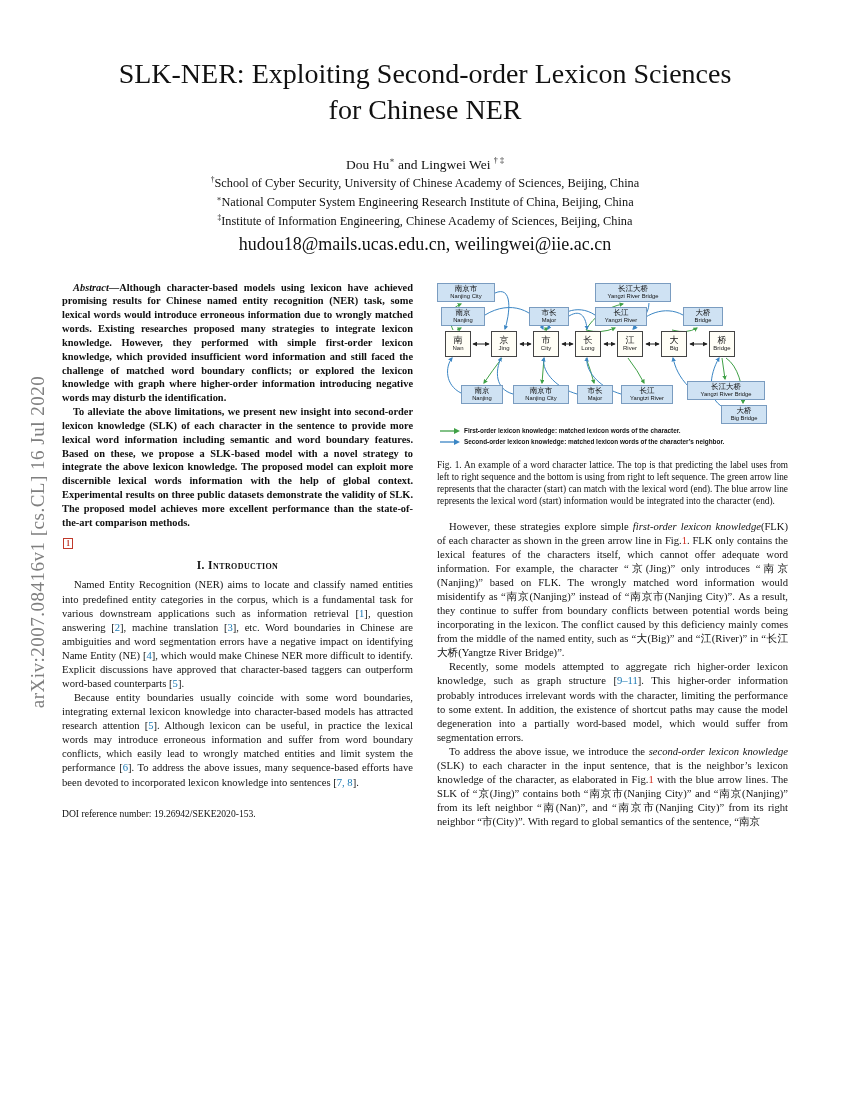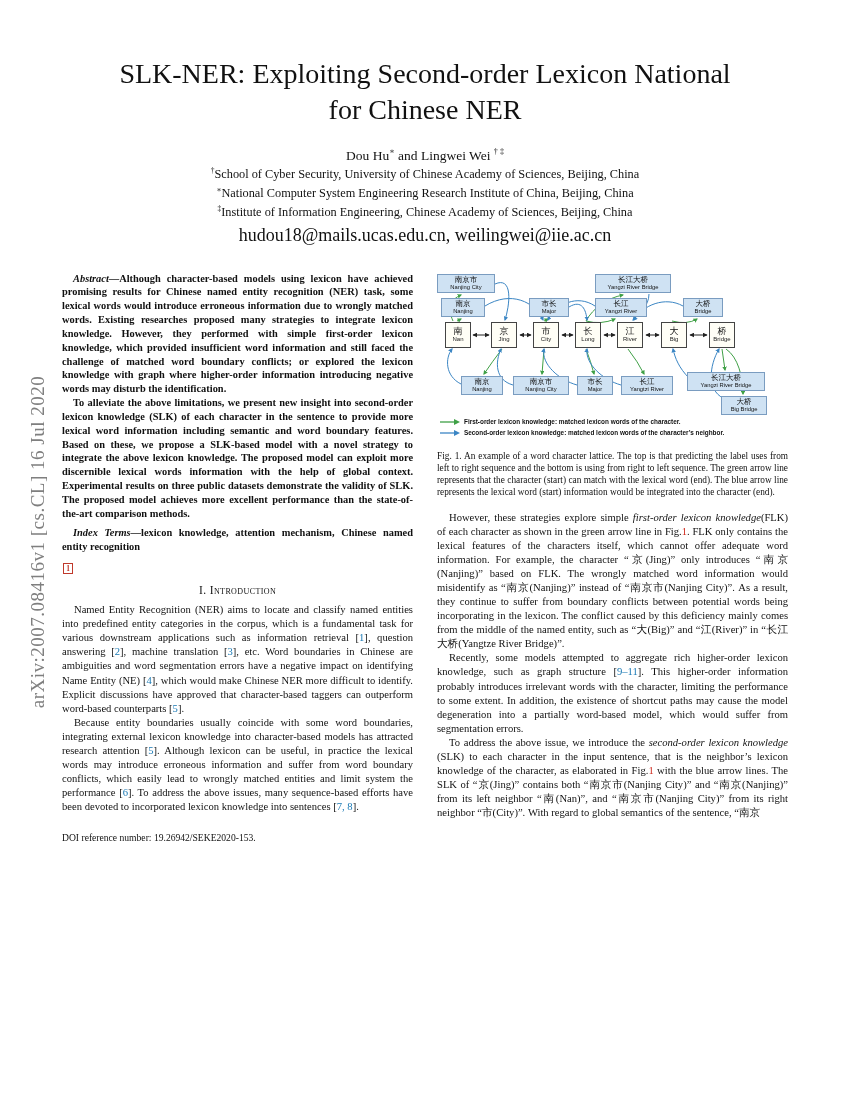--- a/index.html
+++ b/index.html
@@ -7,36 +7,36 @@
   body { background:#ffffff; color:#111; font-family:"Liberation Serif","DejaVu Serif",serif; overflow:hidden; }
   .page { position:relative; width:850px; height:1100px; padding:56px 62px 0 62px; }
 
   .arxiv-stamp {
     position:absolute; top:531px; left:-212px; width:500px; text-align:center;
     transform:rotate(-90deg); color:#7f7f7f; font-size:19px; letter-spacing:0.5px;
     font-family:"Liberation Serif",serif; white-space:nowrap;
   }
 
   .title { font-size:28px; font-weight:normal; text-align:center; width:640px; margin:0 auto; line-height:1.3; }
-  .authors { text-align:center; margin-top:17px; font-size:13.5px; }
+  .authors { text-align:center; margin-top:26px; font-size:13.5px; }
   .authors sup, .affil sup { font-size:60%; vertical-align:super; }
   .affil { text-align:center; font-size:12.3px; margin-top:3px; }
   .emails { text-align:center; font-size:18px; margin-top:4px; }
 
   .columns { display:flex; gap:24px; margin-top:26px; align-items:stretch; }
   .col { flex:1; min-width:0; text-align:justify; display:flex; flex-direction:column; }
 
   p.abs { font-weight:bold; font-size:10.4px; line-height:1.33; text-indent:11px; }
   .lead { font-style:italic; }
   p.terms { margin-top:6px; }
   .fnmark {
     display:inline-block; width:10px; margin:9px 0 0 1px; font-size:7.5px; line-height:1.2;
     color:#c0392b; border:1px solid #c0392b; text-align:center; font-weight:bold;
   }
-  h2.sec { text-align:center; font-weight:normal; font-size:11.5px; font-variant:small-caps; letter-spacing:0.4px; margin:9px 0 7px; }
+  h2.sec { text-align:center; font-weight:bold; font-size:11.5px; font-variant:small-caps; letter-spacing:0.4px; margin:9px 0 7px; }
   p.body { font-size:10.6px; line-height:1.33; text-indent:12px; }
   .cite { color:#1878b4; }
   .figref { color:#cf2a1d; }
   .doi { margin-top:auto; padding:18px 0 14px; font-size:9.6px; text-align:left; }
 
   figure { margin:0; }
   .lattice { position:relative; width:352px; height:168px; font-family:"Liberation Sans","DejaVu Sans",sans-serif; }
   .lattice svg.arrows { position:absolute; left:0; top:0; }
   .cbox {
     position:absolute; width:26px; height:26px; top:50px; border:1px solid #444; background:#fffef6;
@@ -55,34 +55,33 @@
   .mt12 { margin-top:12px; }
 </style>
 </head>
 <body>
 
 <div class="page">
 
   <div class="arxiv-stamp">arXiv:2007.08416v1  [cs.CL]  16 Jul 2020</div>
 
   <header>
-    <h1 class="title">SLK-NER: Exploiting Second-order Lexicon National for Chinese NER</h1>
+    <h1 class="title">SLK-NER: Exploiting Second-order Lexicon Sciences for Chinese NER</h1>
     <div class="authors"><span>Dou Hu</span><sup>∗</sup><span> and </span><span>Lingwei Wei</span> <sup>† ‡</sup></div>
     <div class="affil"><sup>†</sup><span>School of Cyber Security, University of Chinese Academy of Sciences, Beijing, China</span></div>
     <div class="affil"><sup>∗</sup><span>National Computer System Engineering Research Institute of China, Beijing, China</span></div>
     <div class="affil"><sup>‡</sup><span>Institute of Information Engineering, Chinese Academy of Sciences, Beijing, China</span></div>
     <div class="emails">hudou18@mails.ucas.edu.cn, weilingwei@iie.ac.cn</div>
   </header>
 
   <div class="columns">
 
     <div class="col">
       <p class="abs"><span class="lead">Abstract</span><span>—Although character-based models using lexicon have achieved promising results for Chinese named entity recognition (NER) task, some lexical words would introduce erroneous information due to wrongly matched words. Existing researches proposed many strategies to integrate lexicon knowledge. However, they performed with simple first-order lexicon knowledge, which provided insufficient word information and still faced the challenge of matched word boundary conflicts; or explored the lexicon knowledge with graph where higher-order information introducing negative words may disturb the identification.</span></p>
       <p class="abs">To alleviate the above limitations, we present new insight into second-order lexicon knowledge (SLK) of each character in the sentence to provide more lexical word information including semantic and word boundary features. Based on these, we propose a SLK-based model with a novel strategy to integrate the above lexicon knowledge. The proposed model can exploit more discernible lexical words information with the help of global context. Experimental results on three public datasets demonstrate the validity of SLK. The proposed model achieves more excellent performance than the state-of-the-art comparison methods.</p>
-      <p class="abs terms"><span class="lead">Index Terms</span><span>—lexicon knowledge, attention mechanism, Chinese named entity recognition</span></p>
       <div><span class="fnmark">1</span></div>
       <h2 class="sec">I. Introduction</h2>
       <p class="body">Named Entity Recognition (NER) aims to locate and classify named entities into predefined entity categories in the corpus, which is a fundamental task for various downstream applications such as information retrieval [<span class="cite">1</span>], question answering [<span class="cite">2</span>], machine translation [<span class="cite">3</span>], etc. Word boundaries in Chinese are ambiguities and word segmentation errors have a negative impact on identifying Name Entity (NE) [<span class="cite">4</span>], which would make Chinese NER more difficult to identify. Explicit discussions have approved that character-based taggers can outperform word-based counterparts [<span class="cite">5</span>].</p>
       <p class="body">Because entity boundaries usually coincide with some word boundaries, integrating external lexicon knowledge into character-based models has attracted research attention [<span class="cite">5</span>]. Although lexicon can be useful, in practice the lexical words may introduce erroneous information and suffer from word boundary conflicts, which easily lead to wrongly matched entities and limit system the performance [<span class="cite">6</span>]. To address the above issues, many sequence-based efforts have been devoted to incorporated lexicon knowledge into sentences [<span class="cite">7, 8</span>].</p>
       <div class="doi">DOI reference number: 19.26942/SEKE2020-153.</div>
     </div>
 
     <div class="col">
       <figure>
         <div class="lattice">

